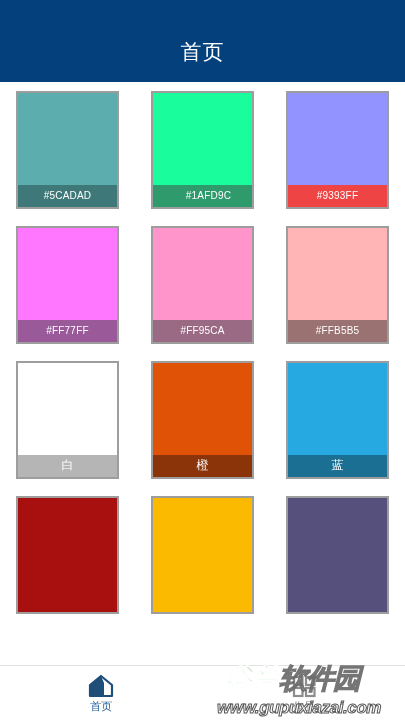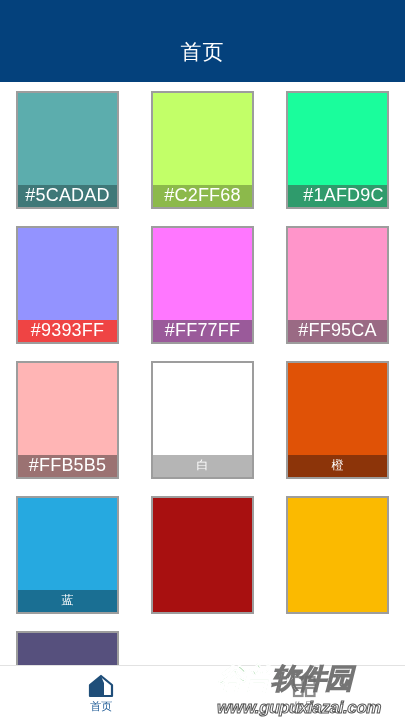--- a/index.html
+++ b/index.html
@@ -77,21 +77,21 @@
     width: 100%;
   }
 
   .card-label {
     height: 22px;
     width: 100%;
     display: flex;
     align-items: center;
     justify-content: center;
     color: #ffffff;
-    font-size: 18px;
+    font-size: 10px;
     letter-spacing: 0.2px;
     white-space: nowrap;
   }
   .card-label.cn { font-size: 12px; }
 
   
   .navbar {
     position: absolute;
     left: 0; bottom: 0;
     width: 405px;
@@ -118,21 +118,21 @@
     position: absolute;
     right: 0;
     bottom: 0;
     width: 190px;
     height: 65px;
     pointer-events: none;
     opacity: 0.93;
   }
   .wm-top {
     position: absolute;
-    top: 10px; left: 2px;
+    top: 10px; left: 10px;
     font-size: 28px;
     font-weight: bold;
     font-style: italic;
     letter-spacing: -1px;
     line-height: 1;
     white-space: nowrap;
   }
   .wm-g1 { color: #4caf50; -webkit-text-stroke: 1px #ffffff; }
   .wm-g2 { color: #ffffff; -webkit-text-stroke: 1px #6b6b6b; }
   .wm-url {
@@ -155,26 +155,20 @@
   <div class="header">
     <div class="header-title">首页</div>
   </div>
 
   <div class="content">
     <div class="grid" id="color-grid">
         <div class="cell">
           <div class="card">
             <div class="card-swatch" style="background: rgb(92, 173, 173);"></div>
             <div class="card-label" style="background: rgb(63, 120, 120); color: rgb(255, 255, 255);">#5CADAD</div>
-          </div>
-        </div>
-        <div class="cell">
-          <div class="card">
-            <div class="card-swatch" style="background: rgb(194, 255, 104);"></div>
-            <div class="card-label" style="background: rgb(140, 185, 75); color: rgb(255, 255, 255);">#C2FF68</div>
           </div>
         </div>
         <div class="cell">
           <div class="card">
             <div class="card-swatch" style="background: rgb(26, 253, 156);"></div>
             <div class="card-label" style="background: rgb(47, 155, 108); color: rgb(255, 255, 255); padding-left: 12px;">#1AFD9C</div>
           </div>
         </div>
         <div class="cell">
           <div class="card">

